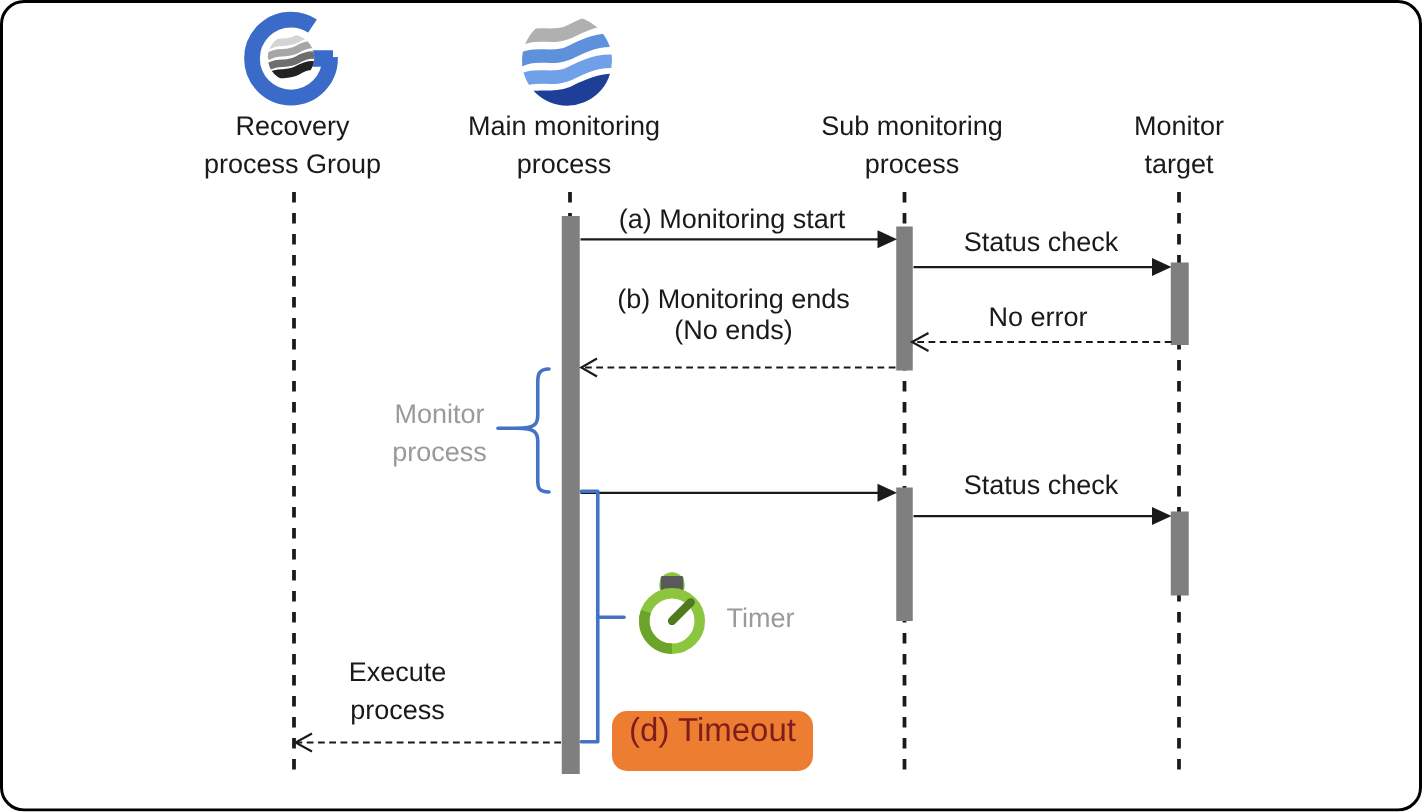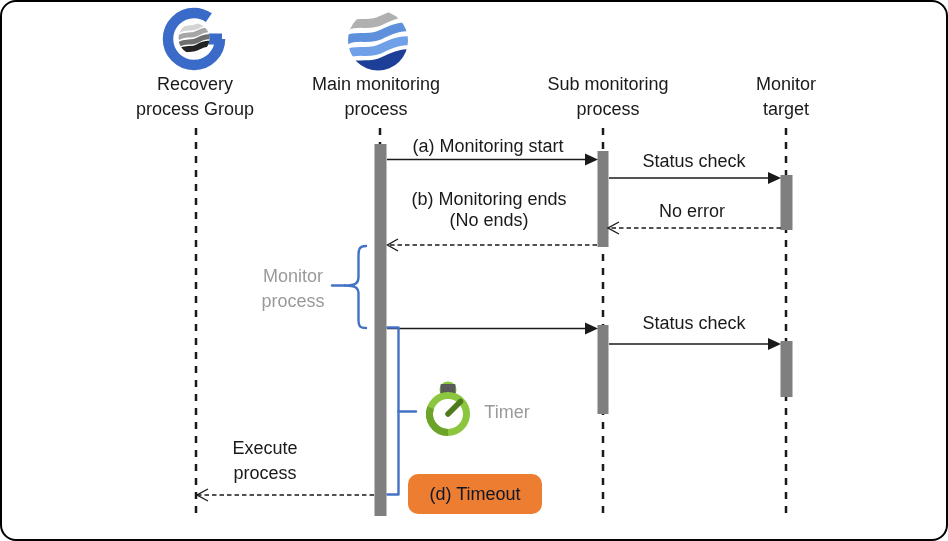--- a/index.html
+++ b/index.html
@@ -11,22 +11,22 @@
   .layer{position:absolute;left:0;top:0;}
   .lbl{
     position:absolute;transform:translateX(-50%);white-space:nowrap;
     font-size:18px;line-height:21px;color:#1a1a1a;text-align:center;
   }
   .hdr{font-size:18px;line-height:25px;}
   .muted{color:#9a9a9a;}
   .two{line-height:25px;}
   .timeout-badge{
     position:absolute;left:406px;top:472px;width:134px;height:40px;
-    background:#ED7D31;border-radius:10px;display:flex;align-items:center;justify-content:center;
-    color:#0f172a;font-size:18px;
+    background:#ED7D31;border-radius:10px;display:flex;justify-content:center;
+    color:#7f1d1d;font-size:22px;
   }
 </style>
 </head>
 <body>
 
 <div class="canvas">
 
   <svg class="layer" width="948" height="541" viewBox="0 0 948 541">
     <defs>
       <clipPath id="clipG">

